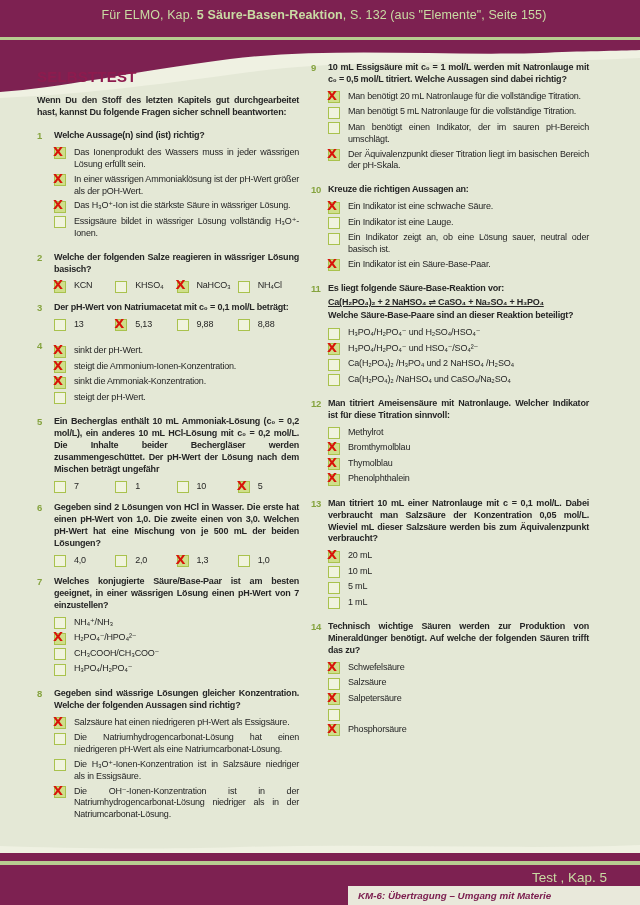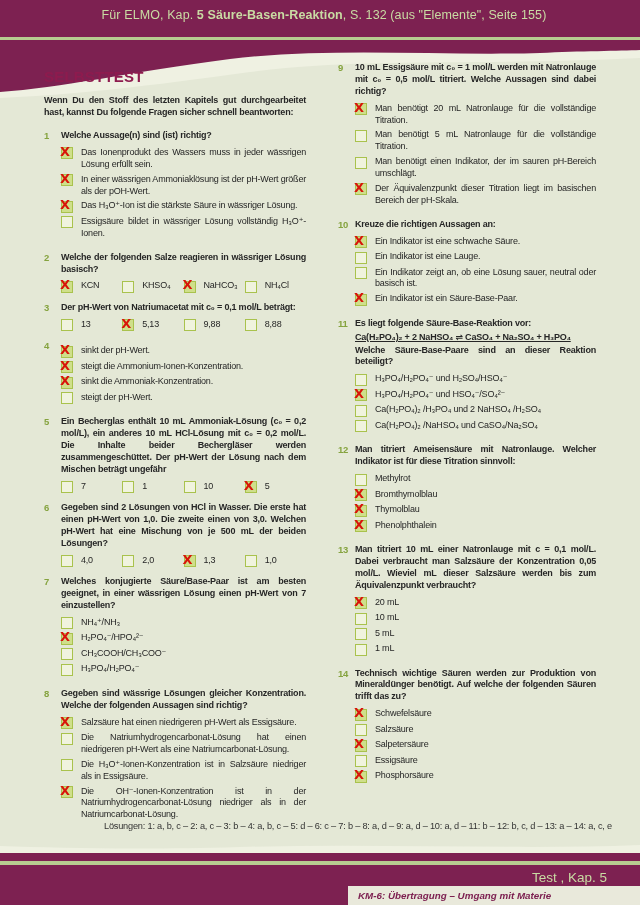--- a/index.html
+++ b/index.html
@@ -10,21 +10,21 @@
     letter-spacing:-0.2px;
   }
   
   .topband { position:absolute; top:0; left:0; right:0; height:48px; background:#7d2151; z-index:3; }
   .topband-text { position:absolute; top:8px; left:0; right:0; text-align:center; color:#c9dba3; font-size:12.5px; letter-spacing:0.1px;padding-left:8px; }
   .topband-line { position:absolute; bottom:8px; left:0; right:0; height:3px; background:#b7cc90; }
   .wave-top { position:absolute; top:48px; left:0; width:640px; height:50px; display:block; z-index:2; }
   .wave-bottom { position:absolute; bottom:52px; left:0; width:640px; height:10px; display:block; z-index:1; }
 
   
-  .content { position:absolute; top:62px; left:44px; width:552px; display:flex; gap:32px; z-index:4; }
+  .content { position:absolute; top:62px; left:37px; width:552px; display:flex; gap:12px; z-index:4; }
   .col-left { width:262px; flex:none; padding-top:6px; }
   .col-right { flex:1; min-width:0; }
 
   .title { margin:0 0 9px 0; font-size:15px; font-weight:bold; color:#8e1b4e; letter-spacing:0.2px; }
   .intro { margin:0 0 12px 0; font-size:9px; line-height:1.34; font-weight:bold; text-align:justify; }
 
   .q { display:flex; margin-bottom:9px; font-size:9px; line-height:1.32; }
   .qnum { width:17px; flex:none; font-weight:bold; color:#85a33f; font-size:9.5px; }
   .qbody { flex:1; min-width:0; }
   .qtext, .qtext2 { font-weight:bold; text-align:justify; }
@@ -506,36 +506,34 @@
 
   <div class="opt">
     <span class="box checked">
                   <span class="xmark">X</span>
                 </span>
     <span class="opt-label">Salpetersäure</span>
   </div>
 
   <div class="opt">
     <span class="box"></span>
-    <span class="opt-label">Essigsäure</span>
   </div>
 
   <div class="opt">
     <span class="box checked">
                   <span class="xmark">X</span>
                 </span>
     <span class="opt-label">Phosphorsäure</span>
   </div>
 </div>
     </div>
   </div>
 </div>
   </div>
 
-  <div class="solutions">Lösungen: 1: a, b, c – 2: a, c – 3: b – 4: a, b, c – 5: d – 6: c – 7: b – 8: a, d – 9: a, d – 10: a, d – 11: b – 12: b, c, d – 13: a – 14: a, c, e</div>
 
   <div class="footband">
     <div class="footband-line"></div>
     <div class="foot-right">Test , Kap. 5</div>
     <div class="km-box">
       <span class="km-label">KM-6: Übertragung – Umgang mit Materie</span>
     </div>
   </div>
 
 </div>

